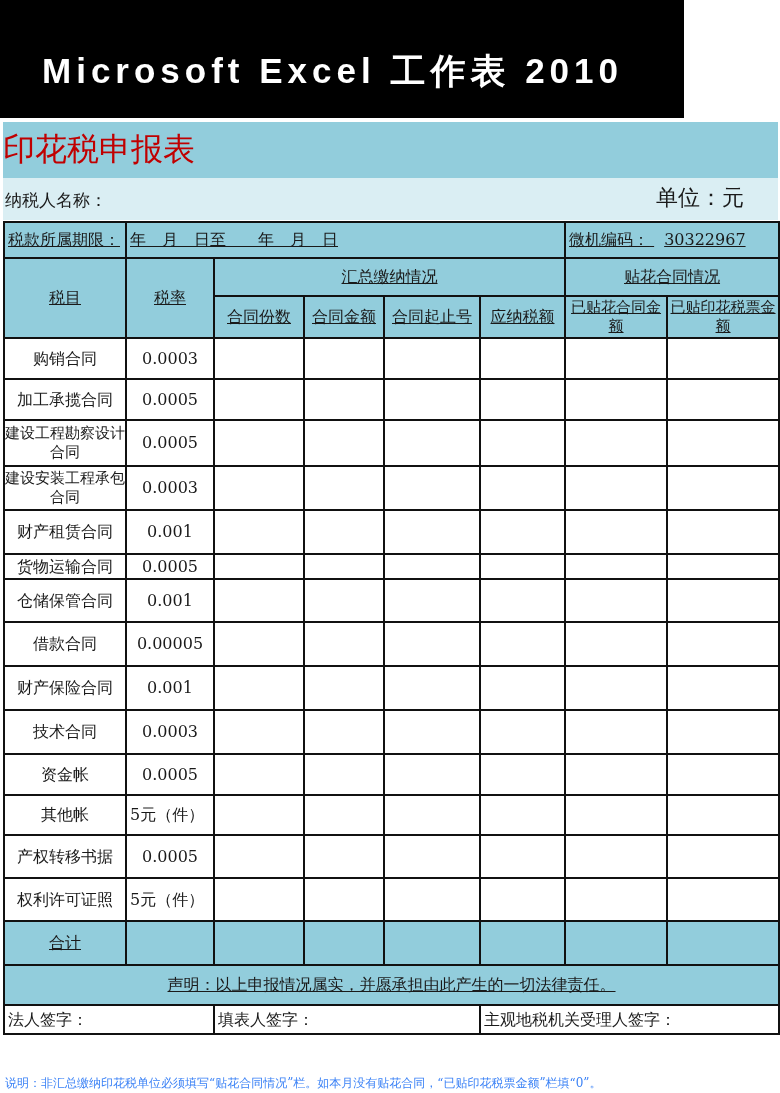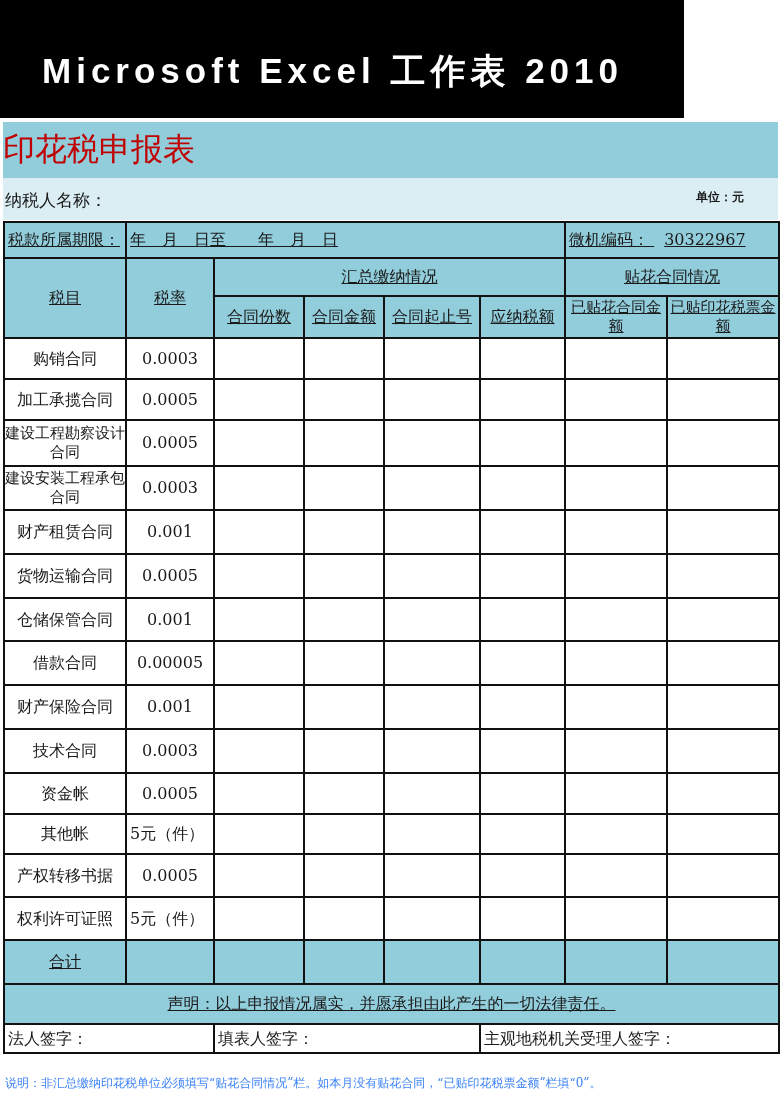--- a/index.html
+++ b/index.html
@@ -18,21 +18,21 @@
     .sheet { position: absolute; left: 3px; top: 122px; width: 775px; }
     .title-bar {
       position: absolute; left: 0; top: 0; width: 775px; height: 56px; background: #92cddc;
       display: flex; align-items: center; justify-content: flex-start;
     }
     .title-bar span { color: #c00000; font-size: 32px; font-family: "DejaVu Serif", serif; }
     .info-bar {
       position: absolute; left: 0; top: 56px; width: 775px; height: 42px; background: #daeef3;
     }
     .info-left { position: absolute; left: 2px; top: 11px; font-size: 17px; font-family: "DejaVu Sans", sans-serif; }
-    .info-right { position: absolute; right: 34px; top: 11px; font-size: 12px; font-weight: bold; }
+    .info-right { position: absolute; right: 34px; top: 5px; font-size: 22px; }
     table.grid {
       position: absolute; left: 0; top: 99px; border-collapse: collapse; table-layout: fixed;
       width: 775px;
     }
     table.grid td {
       border: 2px solid #111; padding: 0; text-align: center; vertical-align: middle;
       font-size: 16px; line-height: 20px; overflow: hidden;
     }
     .blue { background: #92cddc; text-decoration: underline; }
     .white { background: #ffffff; }
@@ -138,21 +138,21 @@
     <tr style="height:44px">
       <td class="white">财产租赁合同</td>
       <td class="white">0.001</td>
       <td class="white"></td>
           <td class="white"></td>
           <td class="white"></td>
           <td class="white"></td>
           <td class="white"></td>
           <td class="white"></td>
     </tr>
-    <tr style="height:44px">
+    <tr style="height:25px">
       <td class="white">货物运输合同</td>
       <td class="white">0.0005</td>
       <td class="white"></td>
           <td class="white"></td>
           <td class="white"></td>
           <td class="white"></td>
           <td class="white"></td>
           <td class="white"></td>
     </tr>
     <tr style="height:43px">

